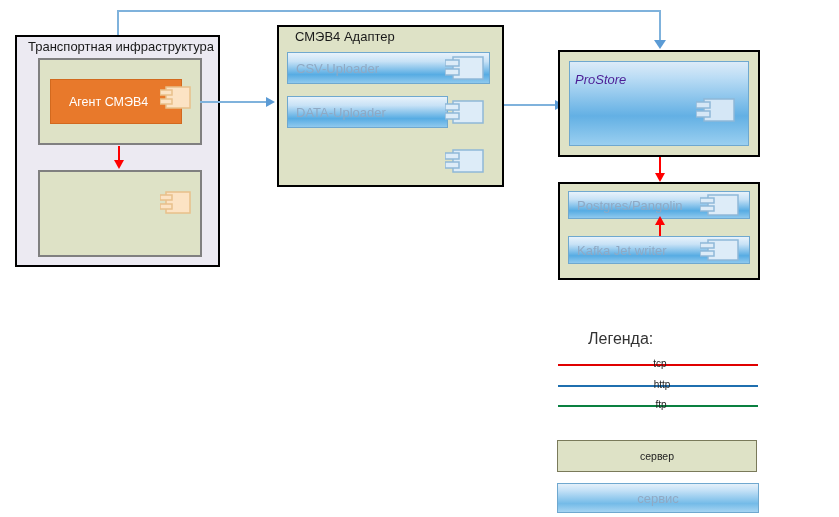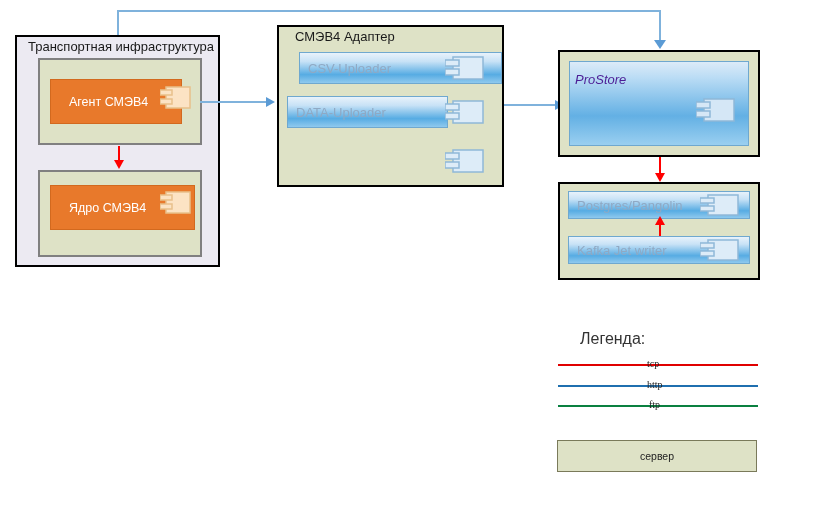--- a/index.html
+++ b/index.html
@@ -94,26 +94,26 @@
     border-left:5px solid transparent;border-right:5px solid transparent;
     border-top:9px solid #FF0000;
   }
   .arrow-up-red{
     border-left:5px solid transparent;border-right:5px solid transparent;
     border-bottom:9px solid #FF0000;
   }
 
   
   .legend-title{
-    position:absolute;font-size:16px;color:#333333;white-space:nowrap;
+    position:absolute;font-size:16px;color:#333333;white-space:nowrap;margin-left:8px;
   }
   .legend-line{position:absolute;height:2px;}
   .legend-lbl{
     position:absolute;font-size:10px;color:#222;background:transparent;
-    white-space:nowrap;font-family:Liberation Serif, serif;
+    white-space:nowrap;text-align:center;
   }
   .key-server{
     position:absolute;background:#DEE2C6;border:1px solid #7A7A5A;
     box-sizing:border-box;display:flex;align-items:center;justify-content:center;
     font-size:10.5px;color:#222;
   }
   .key-service{
     position:absolute;
     background:linear-gradient(to bottom,#E4F0FA 0%,#C6E2F7 22%,#74BBE8 70%,#A6D4F2 100%);
     border:1px solid #6FA8CF;box-sizing:border-box;
@@ -144,38 +144,35 @@
       <rect x="6" y="2" width="24" height="21" fill="#FCE3C4" stroke="#E8C08A" stroke-width="1.5"></rect>
       <rect x="0" y="5" width="12" height="5" fill="#FCE3C4" stroke="#E8C08A" stroke-width="1.5"></rect>
       <rect x="0" y="14" width="12" height="5" fill="#FCE3C4" stroke="#E8C08A" stroke-width="1.5"></rect>
     </svg>
   </div>
 
   <div class="ln ln-red" style="left:106px;top:146px;width:2px;height:16px;"></div>
   <div class="arrow arrow-down-red" style="left:102px;top:160px;"></div>
 
   <div class="panel" style="left:26px;top:170px;width:164px;height:87px;"></div>
-  <div class="comp-orange" style="left:38px;top:185px;width:145px;height:45px;">
-    <span class="lbl">Ядро СМЭВ4</span>
-  </div>
   <div class="icon-comp" style="left:148px;top:190px;">
     <svg width="32" height="26" viewBox="0 0 32 26">
       <rect x="6" y="2" width="24" height="21" fill="#FCE3C4" stroke="#E8C08A" stroke-width="1.5"></rect>
       <rect x="0" y="5" width="12" height="5" fill="#FCE3C4" stroke="#E8C08A" stroke-width="1.5"></rect>
       <rect x="0" y="14" width="12" height="5" fill="#FCE3C4" stroke="#E8C08A" stroke-width="1.5"></rect>
     </svg>
   </div>
 
   <div class="ln ln-blue" style="left:188px;top:101px;width:68px;height:2px;"></div>
   <div class="arrow arrow-right-blue" style="left:254px;top:97px;"></div>
 
   <div class="server-box" style="left:265px;top:25px;width:227px;height:162px;"></div>
   <div class="server-title" style="left:283px;top:29px;">СМЭВ4 Адаптер</div>
 
-  <div class="comp-blue" style="left:275px;top:52px;width:203px;height:32px;margin-left:12px;">
+  <div class="comp-blue" style="left:275px;top:52px;width:203px;height:32px;">
     <span class="lbl">CSV-Uploader</span>
   </div>
   <div class="icon-comp" style="left:433px;top:56px;">
     <svg width="40" height="25" viewBox="0 0 40 25">
       <rect x="8" y="1" width="30" height="22" fill="#DDECF8" stroke="#8FB8D8" stroke-width="1.5"></rect>
       <rect x="0" y="4" width="14" height="6" fill="#DDECF8" stroke="#8FB8D8" stroke-width="1.5"></rect>
       <rect x="0" y="13" width="14" height="6" fill="#DDECF8" stroke="#8FB8D8" stroke-width="1.5"></rect>
     </svg>
   </div>
 
@@ -251,14 +248,17 @@
   <div class="legend-line" style="left:546px;top:385px;width:200px;background:#1F6FAF;"></div>
   <div class="legend-lbl" style="left:635px;top:379px;width:30px;">http</div>
 
   <div class="legend-line" style="left:546px;top:405px;width:200px;background:#0A8040;"></div>
   <div class="legend-lbl" style="left:637px;top:399px;width:24px;">ftp</div>
 
   <div class="key-server" style="left:545px;top:440px;width:200px;height:32px;">
     <span>сервер</span>
   </div>
 
+  <div class="key-service" style="left:545px;top:483px;width:202px;height:30px;">
+    <span>сервис</span>
+  </div>
 
 </div>
 
 </body></html>

